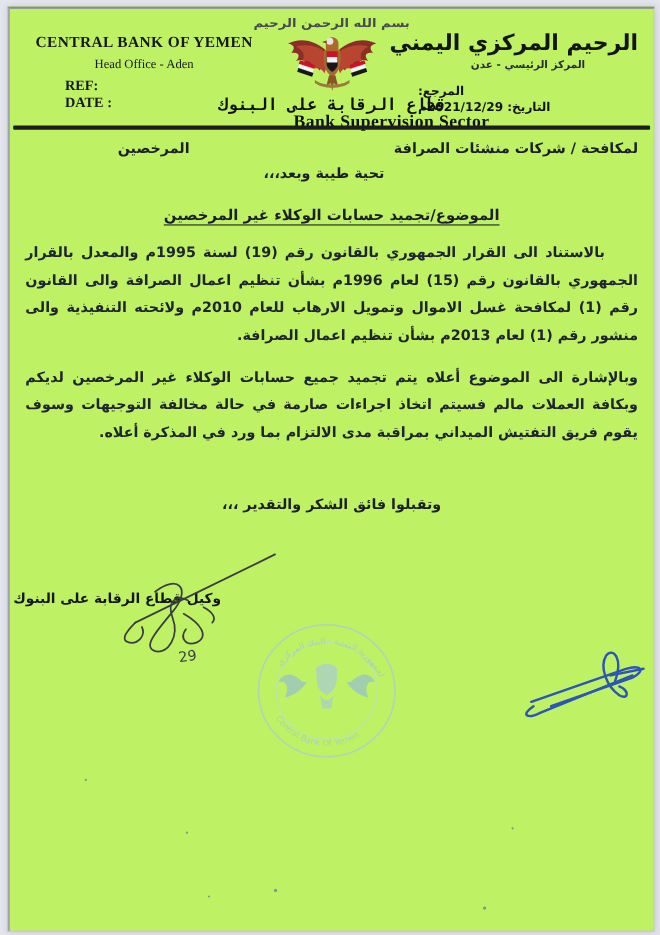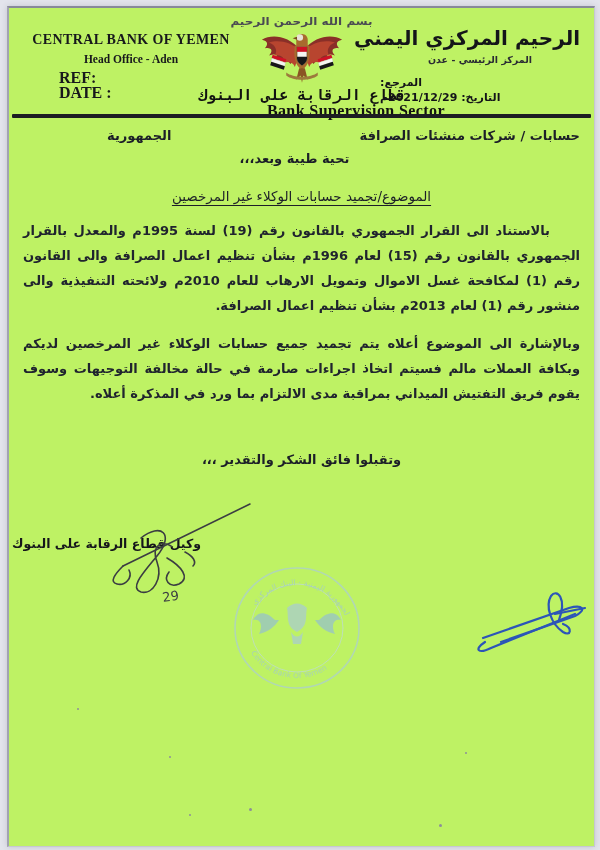--- a/index.html
+++ b/index.html
@@ -21,23 +21,23 @@
   
   .bismillah{
     position:absolute;top:6px;left:0;right:0;
     text-align:center;
     font-size:12px;font-weight:bold;color:#4a4a52;
     letter-spacing:-1px;
     transform:scaleY(.9);
   }
   .hdr-left{position:absolute;left:22px;top:24px;width:200px;text-align:center;color:#17181c;}
   .hdr-left .org{font-family:"Liberation Serif",serif;font-weight:bold;font-size:14px;letter-spacing:.4px;white-space:nowrap;}
-  .hdr-left .office{font-family:"Liberation Serif",serif;font-weight:bold;font-size:11.5px;margin-top:5px;}
+  .hdr-left .office{font-family:"Liberation Serif",serif;font-weight:normal;font-size:11.5px;margin-top:5px;}
   .hdr-refs{position:absolute;left:50px;top:62px;text-align:left;color:#17181c;}
-  .hdr-refs div{font-family:"Liberation Serif",serif;font-weight:bold;font-size:16px;line-height:15px;}
+  .hdr-refs div{font-family:"Liberation Serif",serif;font-weight:bold;font-size:13px;line-height:15px;}
   .hdr-right{position:absolute;right:14px;top:18px;width:200px;text-align:center;direction:rtl;color:#141519;}
   .hdr-right .org-ar{font-size:20px;font-weight:bold;letter-spacing:-.5px;white-space:nowrap;}
   .hdr-right .office-ar{font-size:9.5px;font-weight:bold;margin-top:4px;color:#2a2b33;}
   .hdr-right .refs-ar{margin-top:10px;text-align:left;padding-right:26px;}
   .hdr-right .refs-ar div{font-size:11px;font-weight:bold;line-height:15px;}
   .emblem{position:absolute;left:250px;top:20px;width:86px;height:62px;}
   .sector-ar{
     position:absolute;left:150px;top:78px;width:286px;text-align:center;
     font-size:15px;font-weight:bold;direction:rtl;color:#111;font-family:Liberation Mono, monospace;
   }
@@ -50,21 +50,21 @@
     position:absolute;left:3px;right:3px;top:106px;height:4px;background:#1c1d22;border-radius:1px;
   }
   
   .ltr-body{position:absolute;left:0;top:112px;right:0;direction:rtl;color:#1c1f28;}
   .recipient-row{position:relative;height:20px;margin-top:8px;}
   .recipient{position:absolute;right:14px;font-size:13px;font-weight:bold;}
   .honorific{position:absolute;left:98px;font-size:13px;font-weight:bold;}
   .greeting{margin:3px 14px 0 0;font-size:13px;font-weight:bold;text-align:center;}
   .subject{
     margin-top:22px;text-align:center;
-    font-size:13.5px;font-weight:normal;
+    font-size:13.5px;font-weight:bold;
     text-decoration:underline;text-underline-offset:4px;
   }
   .paras{margin:14px 14px 0 14px;}
   .para{
     font-size:13px;font-weight:600;line-height:25px;
     text-align:justify;text-align-last:right;
     color:#20242e;
   }
   .para.indent{text-indent:30px;}
   .closing{margin-top:46px;text-align:center;font-size:13px;font-weight:bold;color:#1c1f28;}
@@ -142,22 +142,22 @@
     <div class="refs-ar">
       <div>المرجع:</div>
       <div>التاريخ: 2021/12/29م</div>
     </div>
   </div>
 
   <div class="rule"></div>
 
   <div class="ltr-body">
     <div class="recipient-row">
-      <span class="recipient">حسابات / شركات منشئات الصرافة</span>
-      <span class="honorific">الجمهورية</span>
+      <span class="recipient">لمكافحة / شركات منشئات الصرافة</span>
+      <span class="honorific">المرخصين</span>
     </div>
     <div class="greeting">تحية طيبة وبعد،،،</div>
     <div class="subject">الموضوع/تجميد حسابات الوكلاء غير المرخصين</div>
     <div class="paras">
       <p class="para indent">بالاستناد الى القرار الجمهوري بالقانون رقم (19) لسنة 1995م والمعدل بالقرار الجمهوري بالقانون رقم (15) لعام 1996م بشأن تنظيم اعمال الصرافة والى القانون رقم (1) لمكافحة غسل الاموال وتمويل الارهاب للعام 2010م ولائحته التنفيذية والى منشور رقم (1) لعام 2013م بشأن تنظيم اعمال الصرافة.</p>
       <p class="para" style="margin-top:0;">وبالإشارة الى الموضوع أعلاه يتم تجميد جميع حسابات الوكلاء غير المرخصين لديكم وبكافة العملات مالم فسيتم اتخاذ اجراءات صارمة في حالة مخالفة التوجيهات وسوف يقوم فريق التفتيش الميداني بمراقبة مدى الالتزام بما ورد في المذكرة أعلاه.</p>
     </div>
     <div class="closing">وتقبلوا فائق الشكر والتقدير ،،،</div>
   </div>
 

